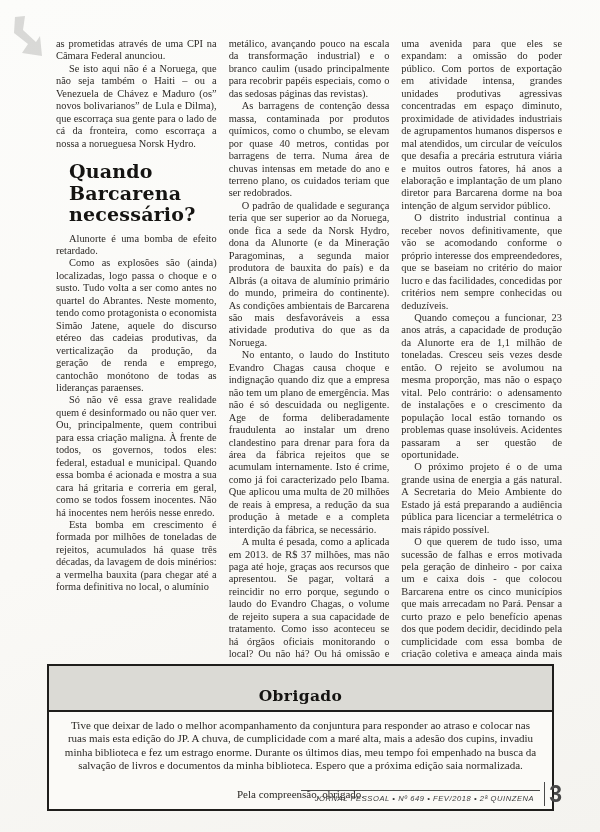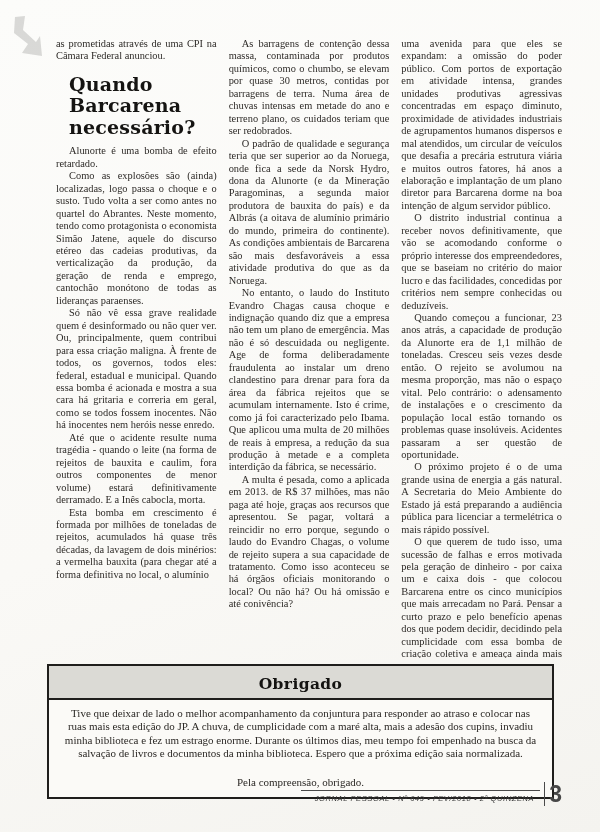--- a/index.html
+++ b/index.html
@@ -49,21 +49,21 @@
     background:#fbfaf7;
   }
   .notice-title {
     background:#dbdad5;
     border-bottom:2px solid #1f1e1c;
     text-align:center;
     font-family:"DejaVu Serif", serif;
     font-weight:bold;
     font-size:15.5px; letter-spacing:.4px;
     color:#141311;
-    padding:8px 0 5px 0;
+    padding:20px 0 5px 0;
   }
   .notice-body {
     padding:7px 12px 8px 12px;
     font-size:11px; line-height:13.4px;
     text-align:center;
     color:#2b2825;
   }
   .notice-body p.closing { margin-top:15px; }
 
   
@@ -96,30 +96,31 @@
 <div class="page">
 
   <svg class="scan-mark" viewBox="0 0 30 42" xmlns="http://www.w3.org/2000/svg">
     <polygon points="3,1 13,0 11,14 24,26 28,20 30,40 10,37 16,28 2,17" fill="#8a8a86" opacity="0.35"></polygon>
   </svg>
 
   <main class="columns">
 
     <div class="col">
       <p class="cont">as prometidas através de uma CPI na Câmara Federal anunciou.</p>
+      <p>Se isto aqui não é a Noruega, que não seja também o Haiti – ou a Venezuela de Chávez e Maduro (os” novos bolivarianos” de Lula e Dilma), que escorraça sua gente para o lado de cá da fronteira, como escorraça a nossa a norueguesa Norsk Hydro.</p>
       <h2 class="headline">Quando Barcarena necessário?</h2>
       <p>Alunorte é uma bomba de efeito retardado.</p>
       <p>Como as explosões são (ainda) localizadas, logo passa o choque e o susto. Tudo volta a ser como antes no quartel do Abrantes. Neste momento, tendo como protagonista o economista Simão Jatene, aquele do discurso etéreo das cadeias produtivas, da verticalização da produção, da geração de renda e emprego, cantochão monótono de todas as lideranças paraenses.</p>
       <p>Só não vê essa grave realidade quem é desinformado ou não quer ver. Ou, principalmente, quem contribui para essa criação maligna. À frente de todos, os governos, todos eles: federal, estadual e municipal. Quando essa bomba é acionada e mostra a sua cara há gritaria e correria em geral, como se todos fossem inocentes. Não há inocentes nem heróis nesse enredo.</p>
-      <p>Até que o acidente resulte numa tragédia - quando o leite (na forma de rejeitos de bauxita e caulim, fora outros componentes de menor volume) estará definitivamente derramado. E a Inês cabocla, morta.</p>
       <p>Esta bomba em crescimento é formada por milhões de toneladas de rejeitos, acumulados há quase três décadas, da lavagem de dois minérios: a vermelha bauxita (para chegar até a forma definitiva no local, o alumínio</p>
     </div>
 
     <div class="col">
-      <p>As barragens de contenção dessa massa, contaminada por produtos químicos, como o chumbo, se elevam por quase 30 metros, contidas por barragens de terra. Numa área de chuvas intensas em metade do ano e terreno plano, os cuidados teriam que ser redobrados.</p>
+      <p class="cont">metálico, avançando pouco na escala da transformação industrial) e o branco caulim (usado principalmente para recobrir papéis especiais, como o das sedosas páginas das revistas).</p>
+      <p>As barragens de contenção dessa massa, contaminada por produtos químicos, como o chumbo, se elevam por quase 40 metros, contidas por barragens de terra. Numa área de chuvas intensas em metade do ano e terreno plano, os cuidados teriam que ser redobrados.</p>
       <p>O padrão de qualidade e segurança teria que ser superior ao da Noruega, onde fica a sede da Norsk Hydro, dona da Alunorte (e da Mineração Paragominas, a segunda maior produtora de bauxita do país) e da Albrás (a oitava de alumínio primário do mundo, primeira do continente). As condições ambientais de Barcarena são mais desfavoráveis a essa atividade produtiva do que as da Noruega.</p>
       <p>No entanto, o laudo do Instituto Evandro Chagas causa choque e indignação quando diz que a empresa não tem um plano de emergência. Mas não é só descuidada ou negligente. Age de forma deliberadamente fraudulenta ao instalar um dreno clandestino para drenar para fora da área da fábrica rejeitos que se acumulam internamente. Isto é crime, como já foi caracterizado pelo Ibama. Que aplicou uma multa de 20 milhões de reais à empresa, a redução da sua produção à metade e a completa interdição da fábrica, se necessário.</p>
       <p>A multa é pesada, como a aplicada em 2013. de R$ 37 milhões, mas não paga até hoje, graças aos recursos que apresentou. Se pagar, voltará a reincidir no erro porque, segundo o laudo do Evandro Chagas, o volume de rejeito supera a sua capacidade de tratamento. Como isso aconteceu se há órgãos oficiais monitorando o local? Ou não há? Ou há omissão e até conivência?</p>
 
     </div>
 
     <div class="col">
       <p class="cont">uma avenida para que eles se expandam: a omissão do poder público. Com portos de exportação em atividade intensa, grandes unidades produtivas agressivas concentradas em espaço diminuto, proximidade de atividades industriais de agrupamentos humanos dispersos e mal atendidos, um circular de veículos que desafia a precária estrutura viária e muitos outros fatores, há anos a elaboração e implantação de um plano diretor para Barcarena dorme na boa intenção de algum servidor público.</p>
       <p>O distrito industrial continua a receber novos definitivamente, que vão se acomodando conforme o próprio interesse dos empreendedores, que se baseiam no critério do maior lucro e das facilidades, concedidas por critérios nem sempre conhecidas ou deduzíveis.</p>
       <p>Quando começou a funcionar, 23 anos atrás, a capacidade de produção da Alunorte era de 1,1 milhão de toneladas. Cresceu seis vezes desde então. O rejeito se avolumou na mesma proporção, mas não o espaço vital. Pelo contrário: o adensamento de instalações e o crescimento da população local estão tornando os problemas quase insolúveis. Acidentes passaram a ser questão de oportunidade.</p>

